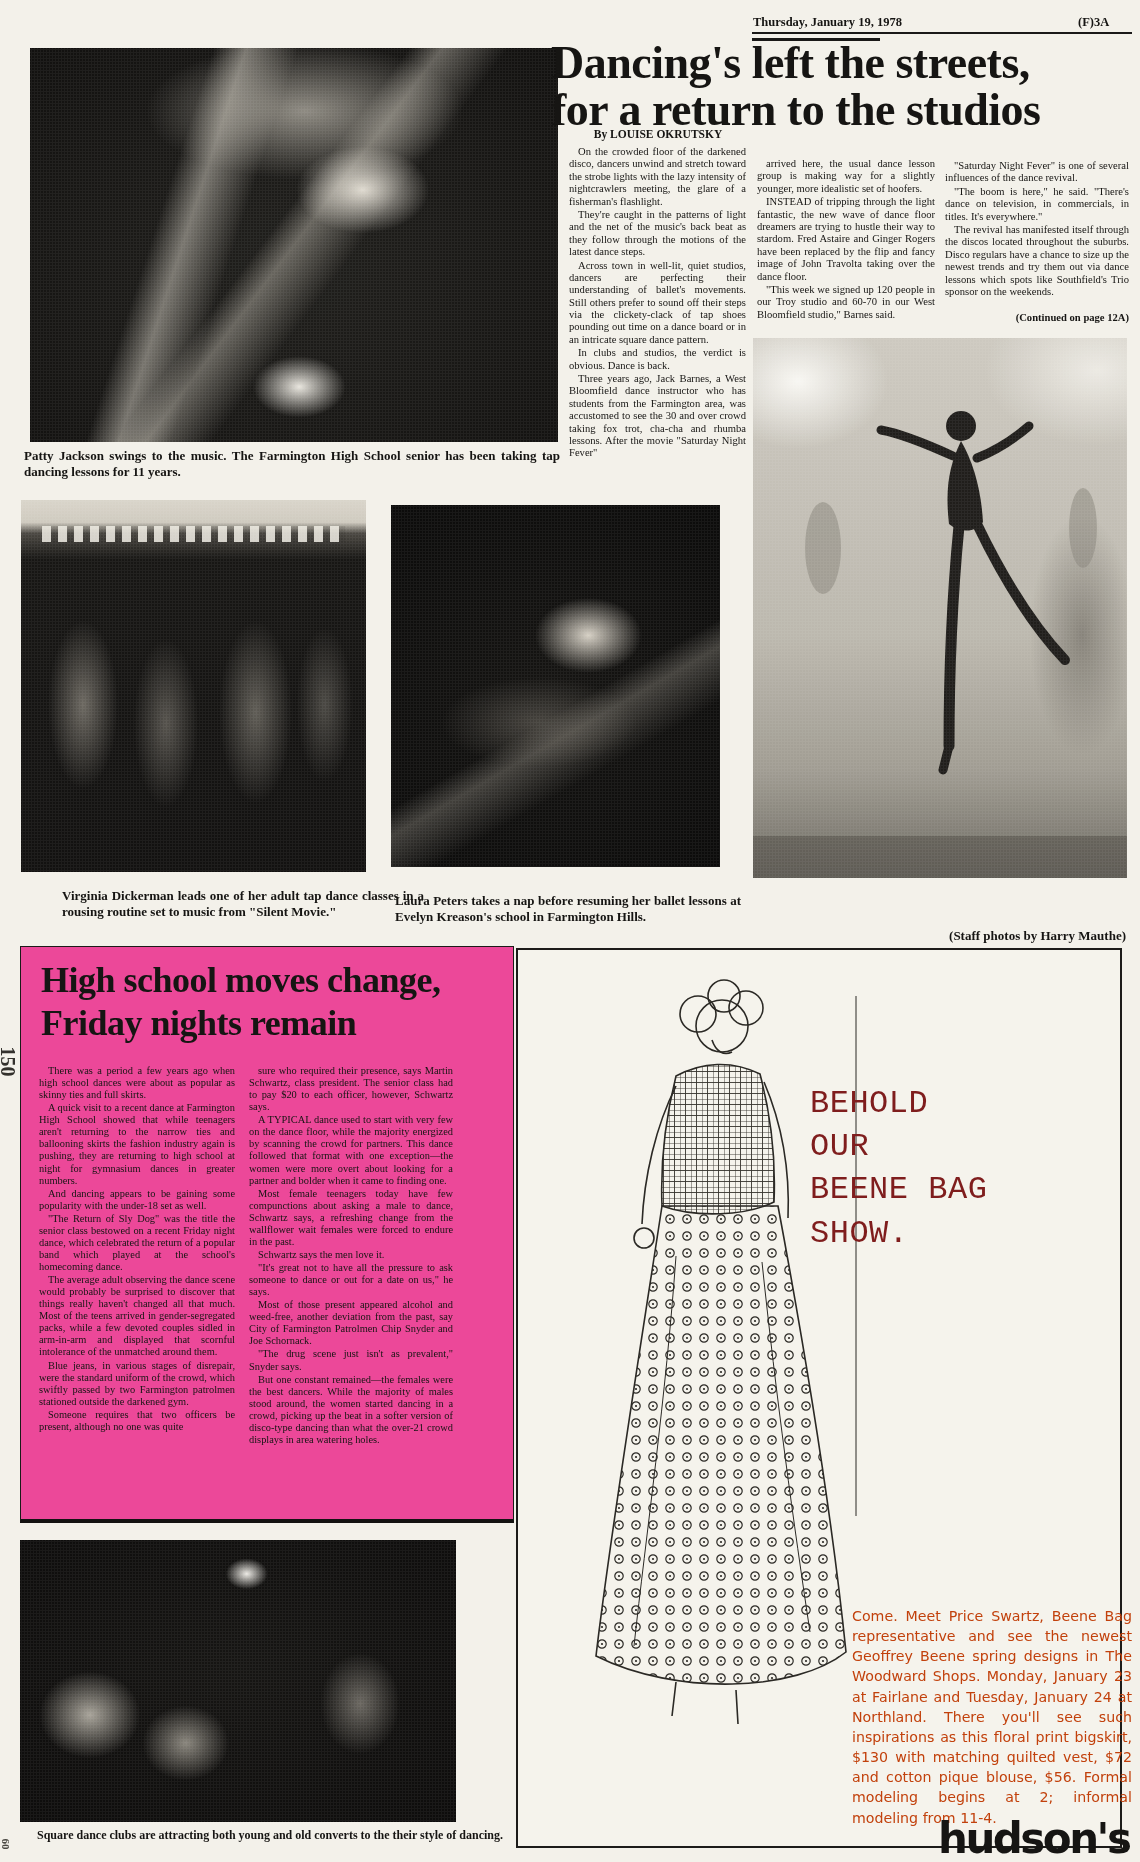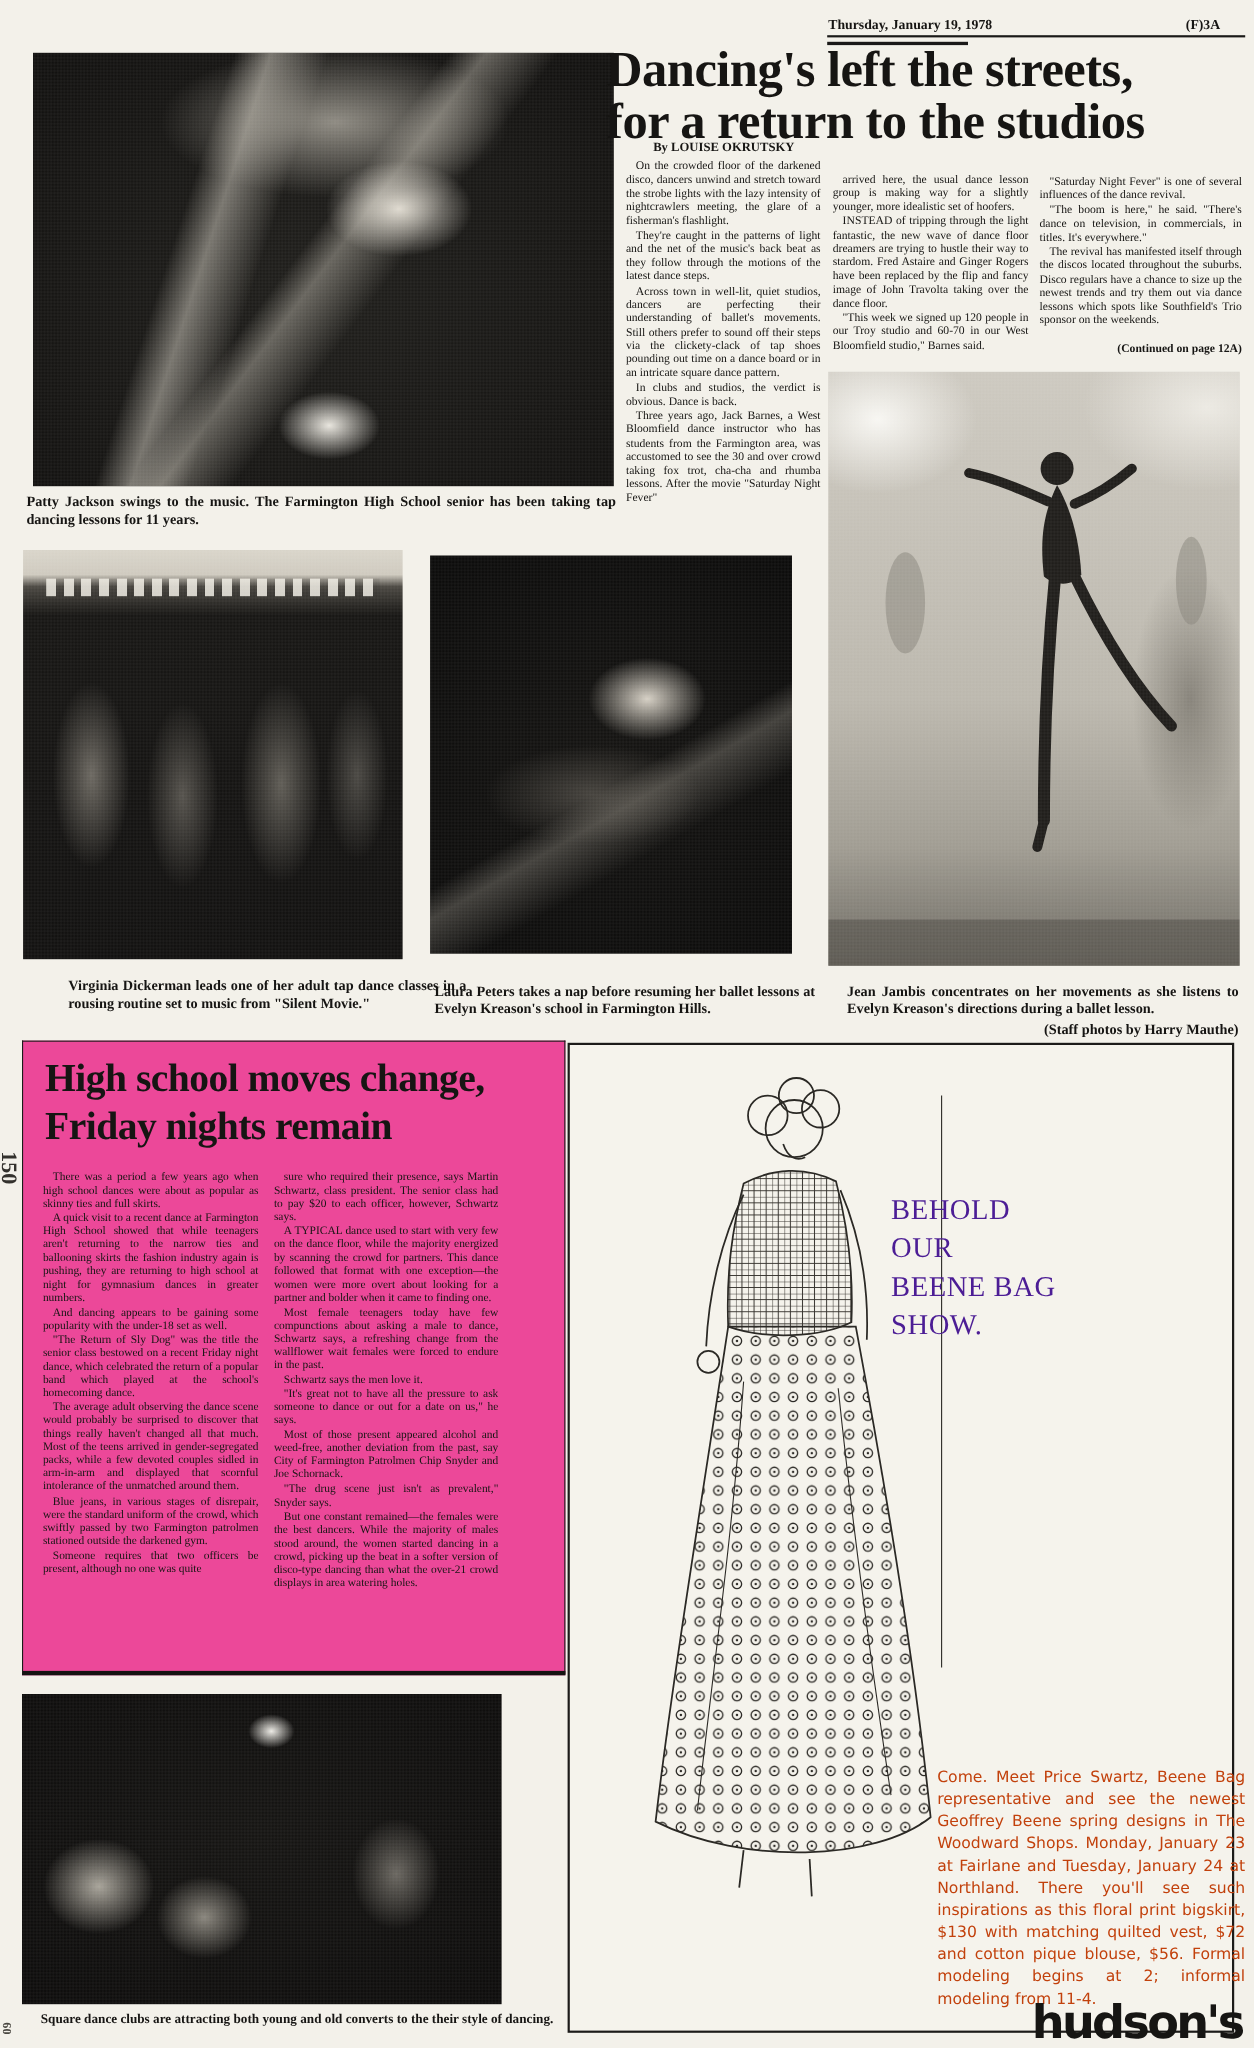--- a/index.html
+++ b/index.html
@@ -81,22 +81,22 @@
   .headline2{position:absolute;left:20px;top:12px;width:460px;
     font-size:36px;font-weight:bold;line-height:1.2;letter-spacing:-0.5px;}
   .a2c1{left:18px;top:118px;width:196px;height:444px;font-size:10.4px;}
   .a2c2{left:228px;top:118px;width:204px;height:444px;font-size:10.4px;}
   .article2-box .col{position:absolute;line-height:1.16;}
 
   
   .ad-box{position:absolute;left:516px;top:948px;width:602px;height:896px;
     border:2px solid #1c1b19;background:#f5f3ec;}
   .ad-headline{position:absolute;left:292px;top:132px;width:220px;
-    font-family:Liberation Serif, serif;
-    font-size:26px;line-height:1.35;color:#4c1d95;letter-spacing:0.5px;}
+    font-family:Liberation Mono, monospace;
+    font-size:32px;line-height:1.35;color:#7f1d1d;letter-spacing:0.5px;}
   .ad-copy{position:absolute;left:334px;top:656px;width:280px;
     font-family:"DejaVu Sans","Liberation Sans",sans-serif;
     font-size:14.2px;line-height:1.42;color:#c2410c;text-align:justify;}
   .ad-logo{position:absolute;left:420px;top:836px;
     font-family:"DejaVu Sans","Liberation Sans",sans-serif;
     font-size:42px;font-weight:bold;letter-spacing:-2.5px;color:#16151 3;color:#161513;margin-top:28px;}
   .ad-sketch{position:absolute;left:8px;top:6px;}
 
   
   .edge-mark1{position:absolute;left:-8px;top:1050px;transform:rotate(90deg);
@@ -164,21 +164,20 @@
         <path d="M224 186 C250 240, 278 286, 312 322" stroke-width="10" fill="none"></path>
         <path d="M196 408 L190 432" stroke-width="9" fill="none"></path>
       </g>
       <g fill="#8b877e" opacity="0.55">
         <ellipse cx="70" cy="210" rx="18" ry="46"></ellipse>
         <ellipse cx="330" cy="190" rx="14" ry="40"></ellipse>
       </g>
       <rect x="0" y="498" width="374" height="42" fill="#55524b" opacity="0.6"></rect>
     </svg>
   </div>
-  <div class="caption" style="left:770px;top:893px;width:356px;">Jean Jambis concentrates on her movements as she listens to Evelyn Kreason's directions during a ballet lesson.</div>
   <div class="credit" style="left:770px;top:928px;width:356px;">(Staff photos by Harry Mauthe)</div>
 
   <div class="article2-box">
     <div class="headline2">
       <div>High school moves change,</div>
       <div>Friday nights remain</div>
     </div>
     <div class="col a2c1">
       <p>There was a period a few years ago when high school dances were about as popular as skinny ties and full skirts.</p>
       <p>A quick visit to a recent dance at Farmington High School showed that while teenagers aren't returning to the narrow ties and ballooning skirts the fashion industry again is pushing, they are returning to high school at night for gymnasium dances in greater numbers.</p>

